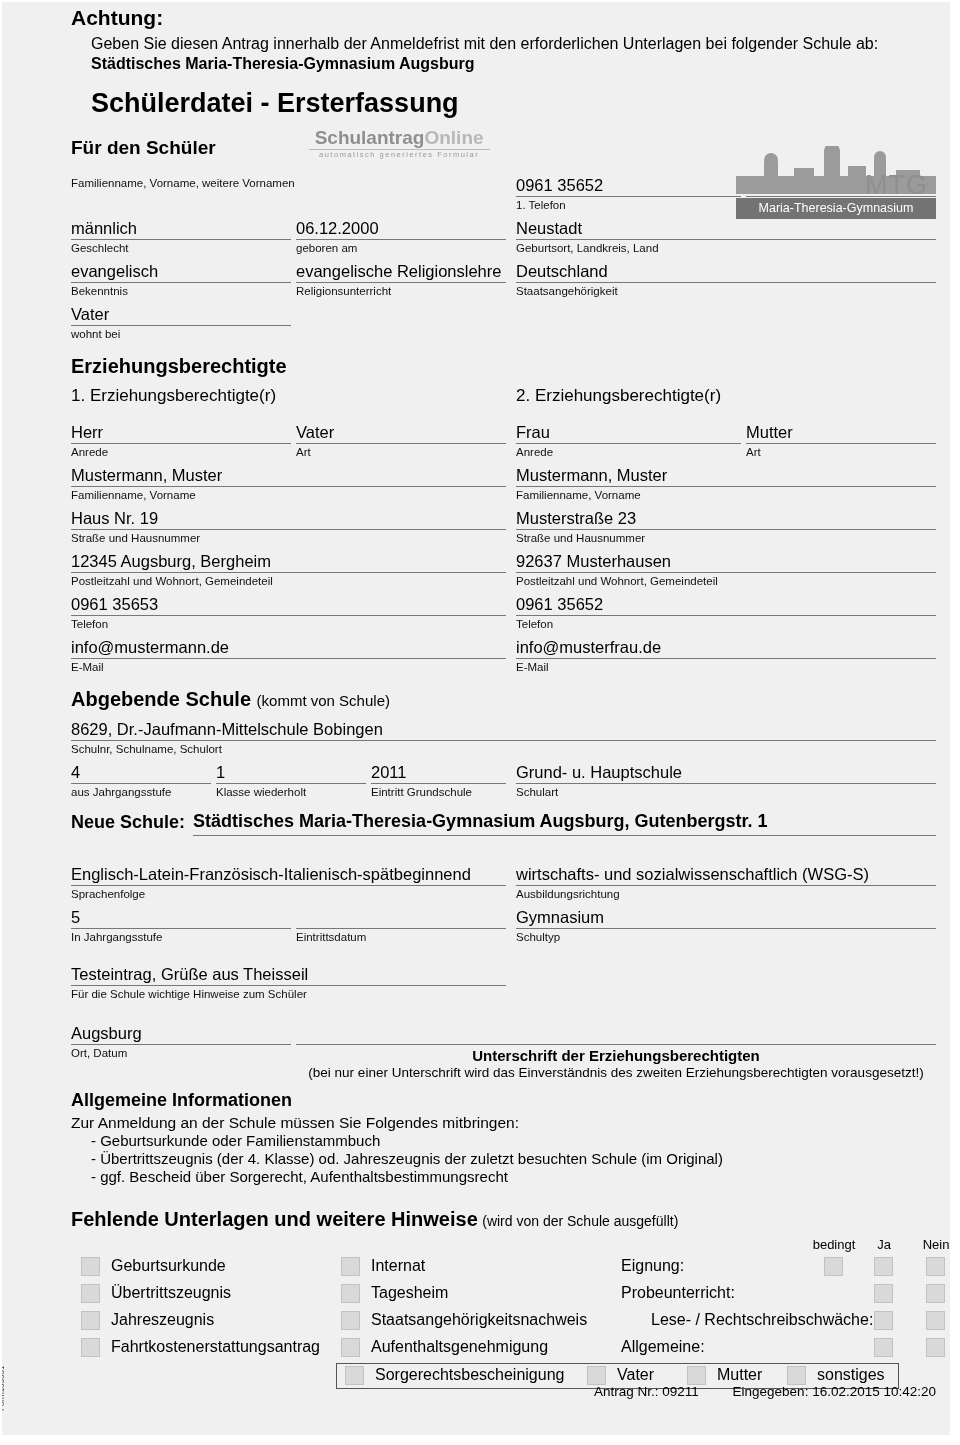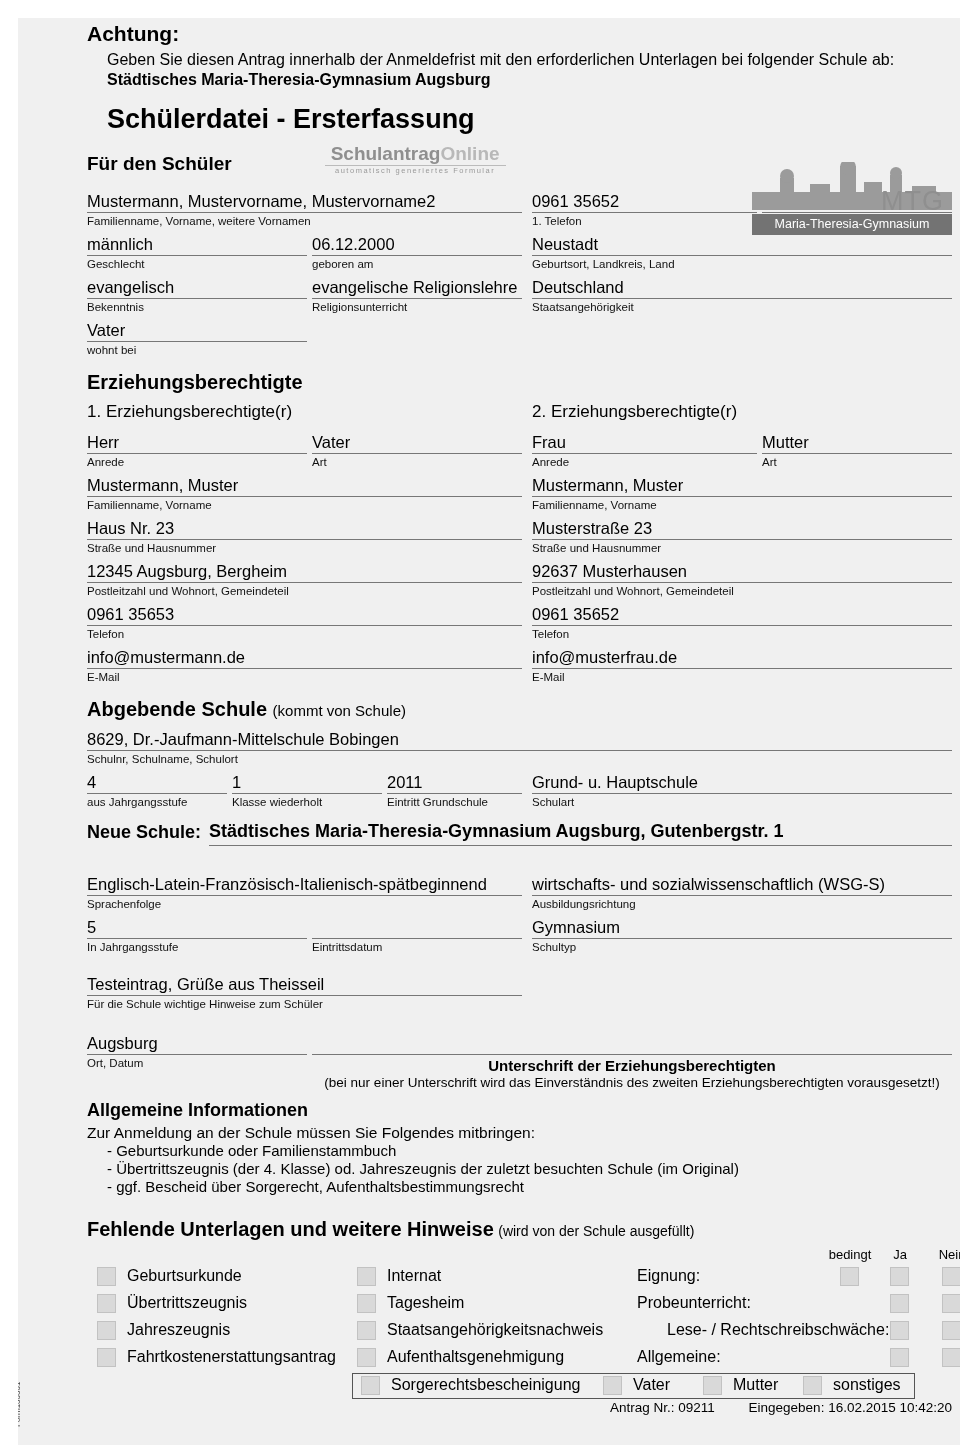--- a/index.html
+++ b/index.html
@@ -1,17 +1,17 @@
 <!DOCTYPE html>
 <html><head>
 <meta charset="utf-8">
 <style>
   * { margin:0; padding:0; box-sizing:border-box; }
   body { background:#fff; font-family:"Liberation Sans", sans-serif; color:#000; }
-  .page { width:960px; height:1445px; background:#ffffff; padding:18px; }
+  .page { width:960px; height:1445px; background:#ffffff; padding:2px; }
   .inner { position:relative; width:948px; height:1433px; background:#f0f0f0; overflow:hidden; }
   .content { position:absolute; left:69px; top:4px; width:865px; }
 
   .attention { font-size:21px; font-weight:bold; margin-bottom:4px; }
   .instr { font-size:16px; line-height:20px;margin-left:20px; }
   .bold { font-weight:bold; }
 
   .titleblock { position:relative; margin-top:14px; }
   .title { font-size:27px; font-weight:bold;margin-left:20px; }
   .subtitle-row { display:flex; align-items:flex-end; margin-top:8px;gap:11px; }
@@ -32,21 +32,21 @@
         white-space:nowrap; overflow:hidden; }
   .fl { font-size:11.5px; line-height:13px; padding-top:2px; margin-bottom:6px; color:#111; }
   .w135{width:135px}.w140{width:140px}.w150{width:150px}.w190{width:190px}
   .w210{width:210px}.w220{width:220px}.w225{width:225px}
   .w420{width:420px}.w435{width:435px}.w865{width:865px}
   .g5{margin-right:5px}.g10{margin-right:10px}
   .flex1{flex:1}
 
   .sec { font-size:20px; font-weight:bold; margin:8px 0 8px; }
   .sec-note { font-size:15px; font-weight:normal; }
-  .subhead { font-size:17px; margin-bottom:10px; }
+  .subhead { font-size:17px; margin-bottom:16px; }
 
   .ns { display:flex; align-items:flex-end; font-weight:bold; font-size:18px; margin:6px 0 28px; }
   .ns-label { margin-right:8px; padding-bottom:3px; }
   .ns-value { flex:1; border-bottom:1px solid #777; padding-bottom:3px; white-space:nowrap; overflow:hidden; }
 
   .sig-line { height:22px; border-bottom:1px solid #777; }
   .sig-label { text-align:center; font-weight:bold; font-size:15px; margin-top:2px; }
   .sig-note { text-align:center; font-size:13.5px; margin-top:1px; }
 
   .gi-title { font-size:18px; font-weight:bold; margin:10px 0 2px; }
@@ -108,21 +108,20 @@
         </g>
       </svg>
       <span class="mtg-abbr">MTG</span>
       <div class="mtg-bar">Maria-Theresia-Gymnasium</div>
     </div>
   </div>
 
   <div style="margin-top:16px;">
     <div class="row">
       <div class="field w435 g10">
-        <div class="fv">Mustermann, Mustervorname, Mustervorname2</div>
         <div class="fl">Familienname, Vorname, weitere Vornamen</div>
       </div>
       <div class="field w225 g5">
         <div class="fv">0961 35652</div>
         <div class="fl">1. Telefon</div>
       </div>
       <div class="field w190">
         <div class="fv">0961 35653</div>
         <div class="fl">2. Telefon</div>
       </div>
@@ -176,21 +175,21 @@
           <div class="field w210">
             <div class="fv">Vater</div>
             <div class="fl">Art</div>
           </div>
         </div>
         <div class="field">
           <div class="fv">Mustermann, Muster</div>
           <div class="fl">Familienname, Vorname</div>
         </div>
         <div class="field">
-          <div class="fv">Haus Nr. 23</div>
+          <div class="fv">Haus Nr. 19</div>
           <div class="fl">Straße und Hausnummer</div>
         </div>
         <div class="field">
           <div class="fv">12345 Augsburg, Bergheim</div>
           <div class="fl">Postleitzahl und Wohnort, Gemeindeteil</div>
         </div>
         <div class="field">
           <div class="fv">0961 35653</div>
           <div class="fl">Telefon</div>
         </div>

